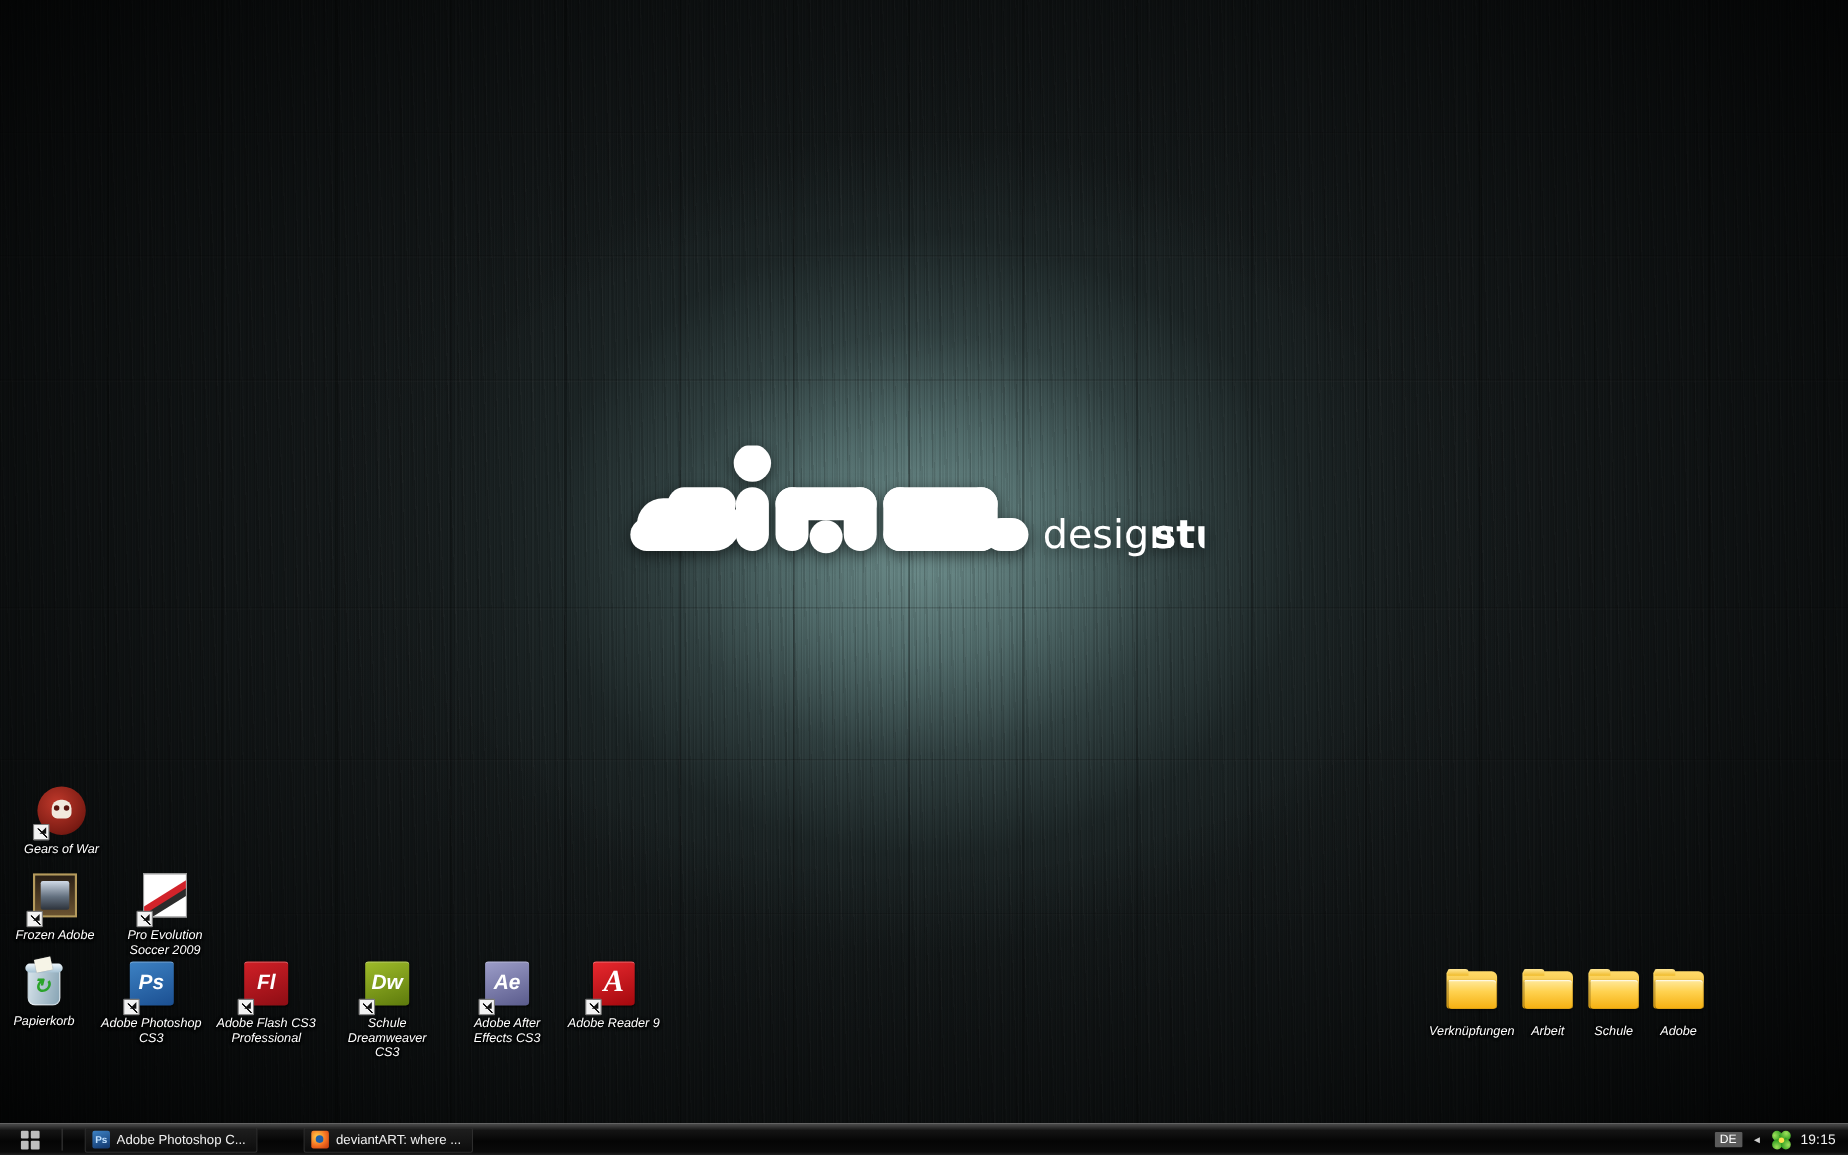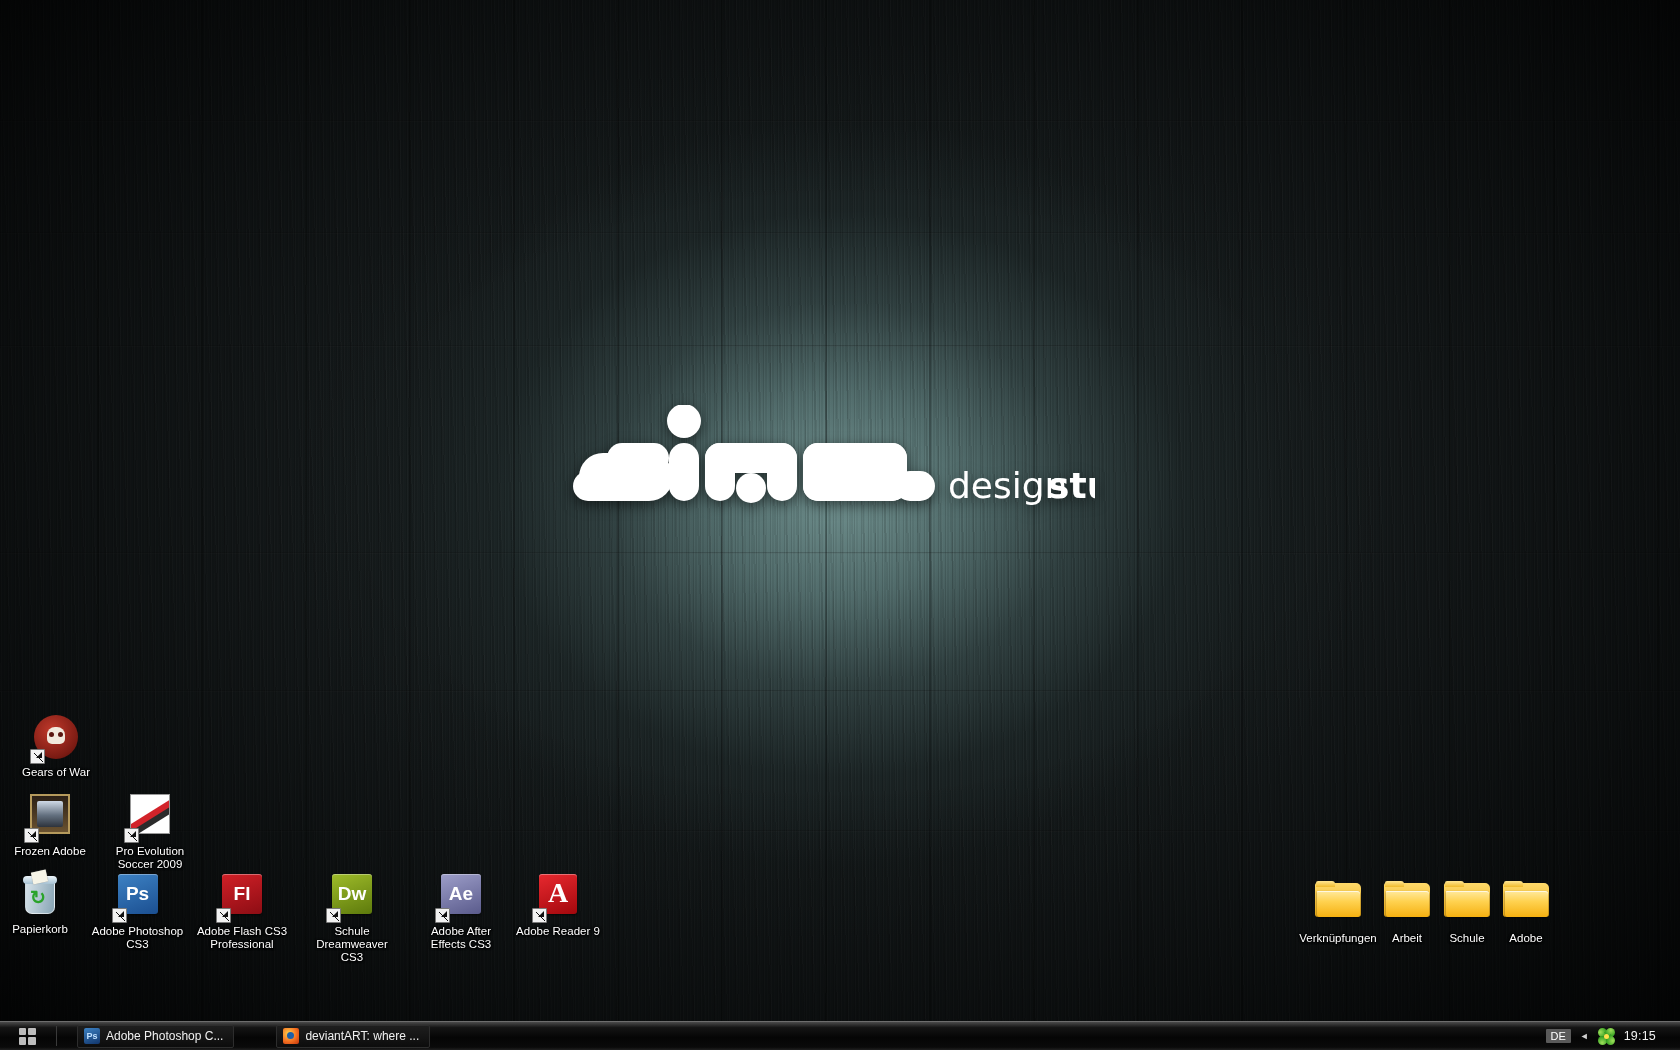--- a/index.html
+++ b/index.html
@@ -95,20 +95,21 @@
   #logo svg { display:block; filter:drop-shadow(0 4px 7px rgba(0,0,0,.55)); }
   .logo-word { font-family:"DejaVu Sans", sans-serif; fill:#ffffff; }
 
   
   .icon {
     position:absolute;
     width:96px;
     text-align:center;
     cursor:default;
     user-select:none;
+    font-style:italic;
   }
   .icon .glyph {
     width:48px; height:48px;
     margin:0 auto 3px;
     position:relative;
   }
   .icon .label {
     font-size:11.5px;
     line-height:13px;
     color:#ffffff;
@@ -245,21 +246,21 @@
     cursor:pointer;
     white-space:nowrap; overflow:hidden;
   }
   .task .ico { width:16px; height:16px; flex:0 0 16px; border-radius:2px; }
   .ico-ps { background:linear-gradient(160deg,#3d82c4,#11356b); color:#bfe0ff; font-size:9px; font-weight:bold; text-align:center; line-height:16px; font-family:"Liberation Sans",sans-serif;}
   .ico-ff { position:relative; border-radius:50%; background:radial-gradient(circle at 35% 35%,#ffd34d,#f36f21 55%,#c1340c); }
   .ico-ff:after{content:"";position:absolute;left:4px;top:4px;width:7px;height:7px;border-radius:50%;background:#1c5fa8;}
   .task .caption { font-size:12px; color:#f0f0f0; overflow:hidden; text-overflow:ellipsis; }
   #tray {
     margin-left:auto; display:flex; align-items:center; gap:9px;
-    padding-right:24px; height:100%;
+    padding-right:11px; height:100%;
   }
   #tray-lang {
     background:#5a5a5a; color:#fff; font-size:11px;
     padding:1px 5px; border-radius:1px; cursor:pointer;
   }
   #tray-expand { color:#cfcfcf; font-size:9px; cursor:pointer; }
   .clover { width:17px; height:17px; position:relative; cursor:pointer; }
   .clover i {
     position:absolute; width:9px; height:9px; border-radius:50% 50% 50% 0;
     background:radial-gradient(circle at 35% 30%,#9fe05a,#35a023 70%,#1d6c12);

